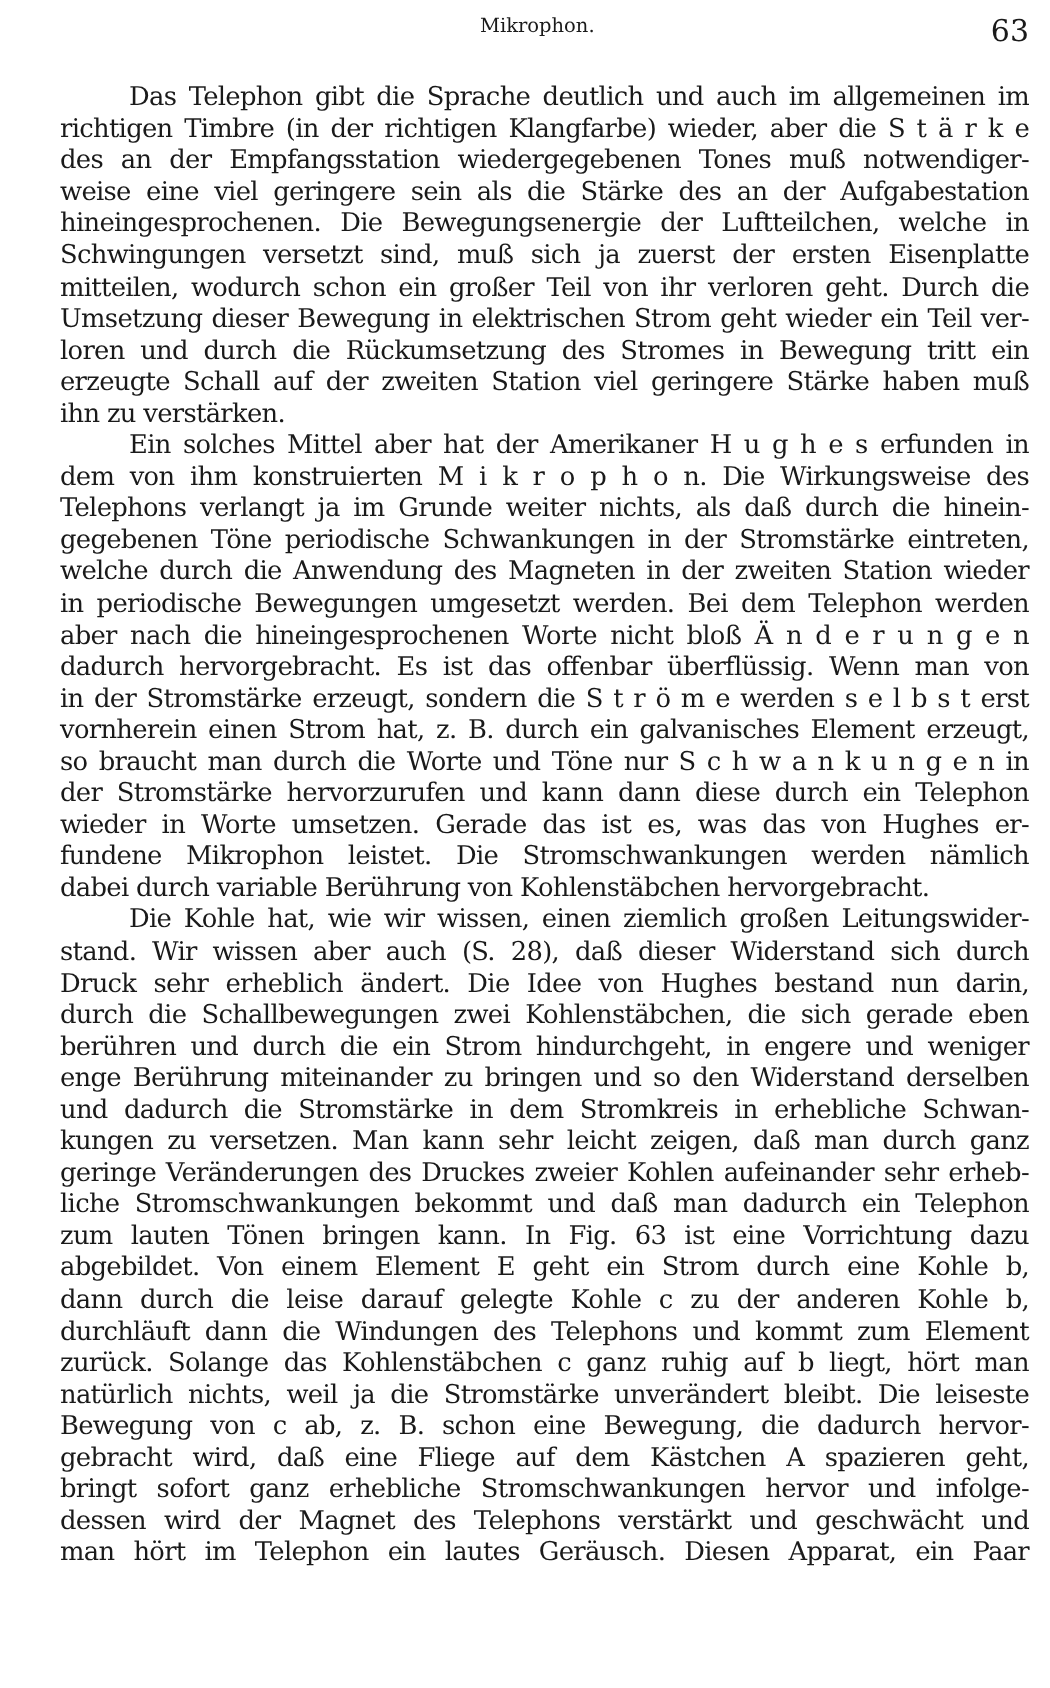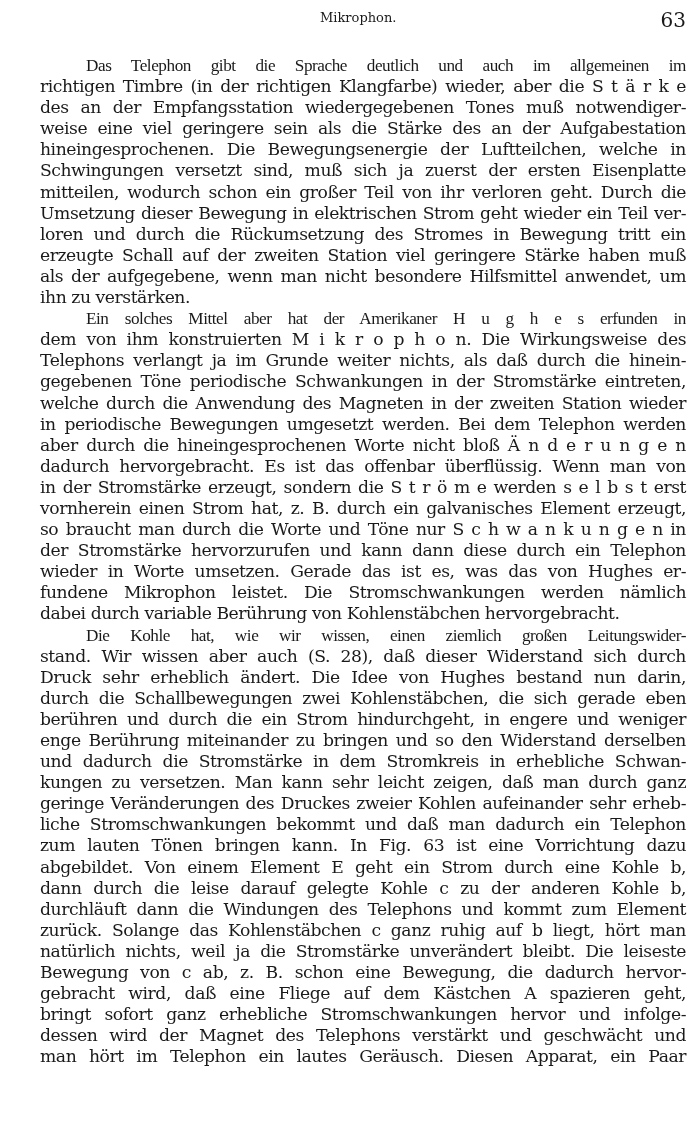--- a/index.html
+++ b/index.html
@@ -4,21 +4,21 @@
 <style>
   html, body { margin: 0; padding: 0; background: #ffffff; }
   body { width: 700px; height: 1125px; position: relative; overflow: hidden;
          font-family: "DejaVu Serif", "Liberation Serif", serif; color: #1a1a1a; }
   .header { position: absolute; top: 8px; left: 0; width: 700px; height: 24px; }
   .running-title { position: absolute; left: 320px; top: 2px; font-size: 13px; }
   .page-number { position: absolute; right: 14px; top: 0px; font-size: 20px; }
   .body-text { position: absolute; top: 55px; left: 40px; width: 646px; }
   .line { height: 21.1px; line-height: 21.1px; font-size: 17.2px; white-space: nowrap;
           text-align: justify; text-align-last: justify; letter-spacing: -0.45px; }
-  .line.indent { padding-left: 46px; font-family: Liberation Serif, serif; }
+  .line.indent { padding-left: 46px; }
   .line.last { text-align-last: left; }
 </style>
 </head>
 <body>
 
 <div class="header">
   <span class="running-title">Mikrophon.</span>
   <span class="page-number">63</span>
 </div>
 
@@ -26,29 +26,28 @@
   <div class="line indent">Das Telephon gibt die Sprache deutlich und auch im allgemeinen im</div>
   <div class="line">richtigen Timbre (in der richtigen Klangfarbe) wieder, aber die S t ä r k e</div>
   <div class="line">des an der Empfangsstation wiedergegebenen Tones muß notwendiger-</div>
   <div class="line">weise eine viel geringere sein als die Stärke des an der Aufgabestation</div>
   <div class="line">hineingesprochenen. Die Bewegungsenergie der Luftteilchen, welche in</div>
   <div class="line">Schwingungen versetzt sind, muß sich ja zuerst der ersten Eisenplatte</div>
   <div class="line">mitteilen, wodurch schon ein großer Teil von ihr verloren geht. Durch die</div>
   <div class="line">Umsetzung dieser Bewegung in elektrischen Strom geht wieder ein Teil ver-</div>
   <div class="line">loren und durch die Rückumsetzung des Stromes in Bewegung tritt ein</div>
   <div class="line">erzeugte Schall auf der zweiten Station viel geringere Stärke haben muß</div>
-  <div class="line">als der aufgegebene, wenn man nicht besondere Hilfsmittel anwendet, um</div>
   <div class="line last">ihn zu verstärken.</div>
   <div class="line indent">Ein solches Mittel aber hat der Amerikaner H u g h e s erfunden in</div>
   <div class="line">dem von ihm konstruierten M i k r o p h o n. Die Wirkungsweise des</div>
   <div class="line">Telephons verlangt ja im Grunde weiter nichts, als daß durch die hinein-</div>
   <div class="line">gegebenen Töne periodische Schwankungen in der Stromstärke eintreten,</div>
   <div class="line">welche durch die Anwendung des Magneten in der zweiten Station wieder</div>
   <div class="line">in periodische Bewegungen umgesetzt werden. Bei dem Telephon werden</div>
-  <div class="line">aber durch die hineingesprochenen Worte nicht bloß Ä n d e r u n g e n</div>
+  <div class="line">aber nach die hineingesprochenen Worte nicht bloß Ä n d e r u n g e n</div>
   <div class="line">dadurch hervorgebracht. Es ist das offenbar überflüssig. Wenn man von</div>
   <div class="line">in der Stromstärke erzeugt, sondern die S t r ö m e werden s e l b s t erst</div>
   <div class="line">vornherein einen Strom hat, z. B. durch ein galvanisches Element erzeugt,</div>
   <div class="line">so braucht man durch die Worte und Töne nur S c h w a n k u n g e n in</div>
   <div class="line">der Stromstärke hervorzurufen und kann dann diese durch ein Telephon</div>
   <div class="line">wieder in Worte umsetzen. Gerade das ist es, was das von Hughes er-</div>
   <div class="line">fundene Mikrophon leistet. Die Stromschwankungen werden nämlich</div>
   <div class="line last">dabei durch variable Berührung von Kohlenstäbchen hervorgebracht.</div>
   <div class="line indent">Die Kohle hat, wie wir wissen, einen ziemlich großen Leitungswider-</div>
   <div class="line">stand. Wir wissen aber auch (S. 28), daß dieser Widerstand sich durch</div>

